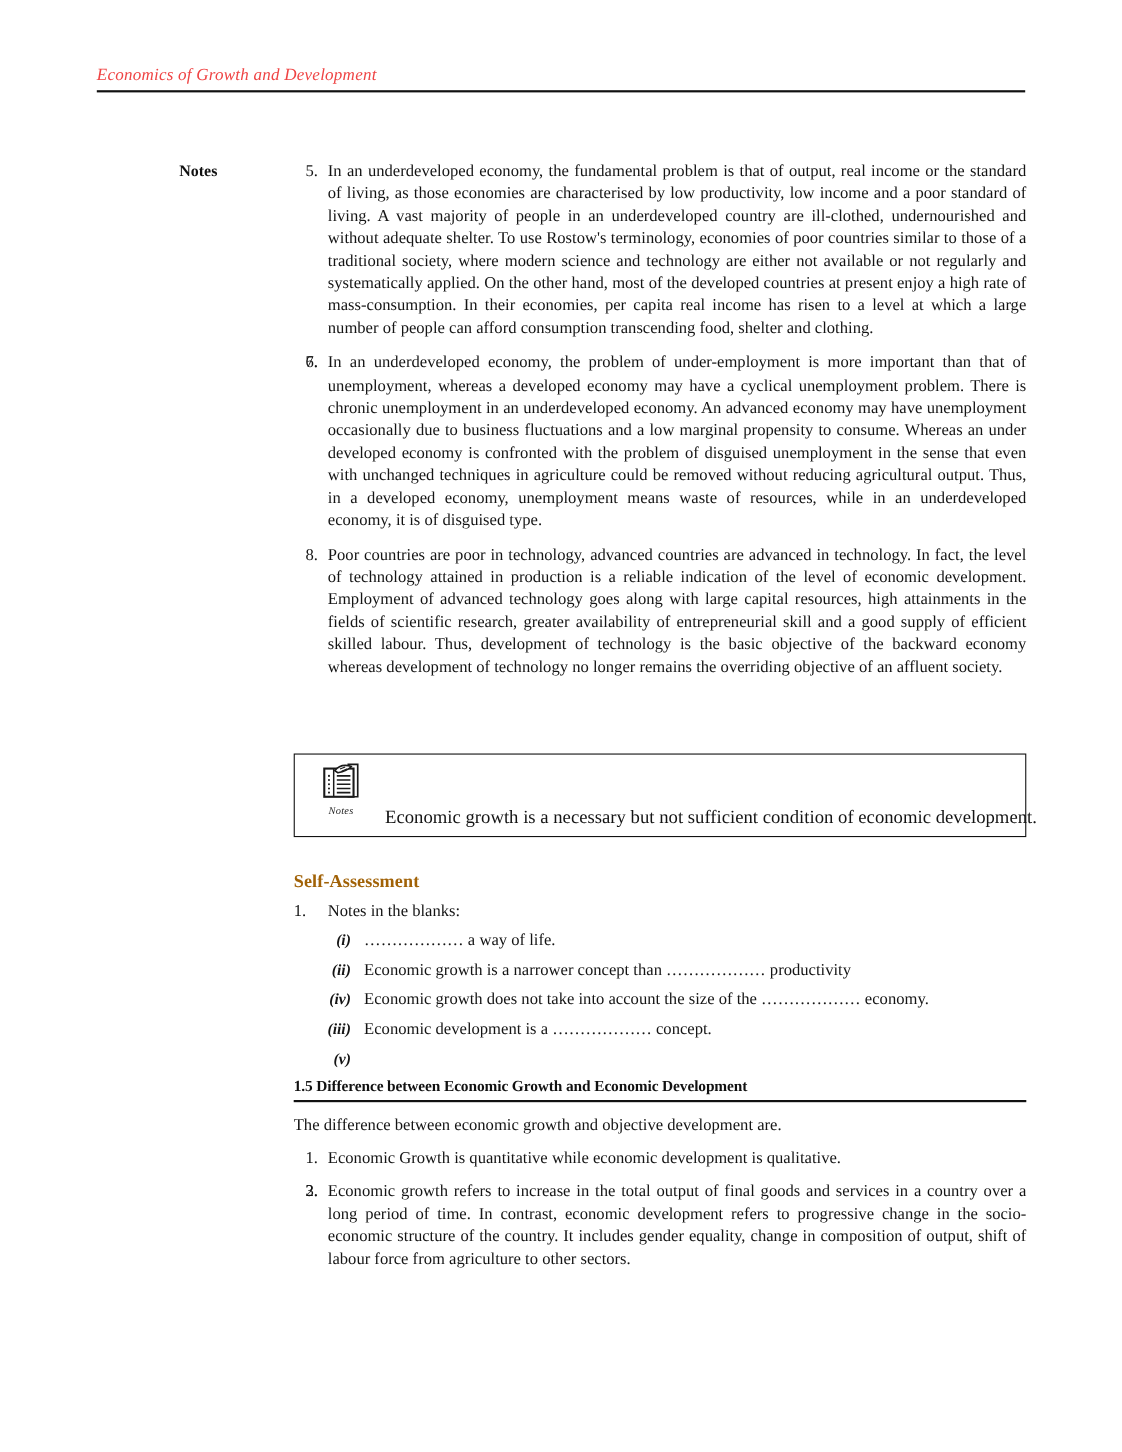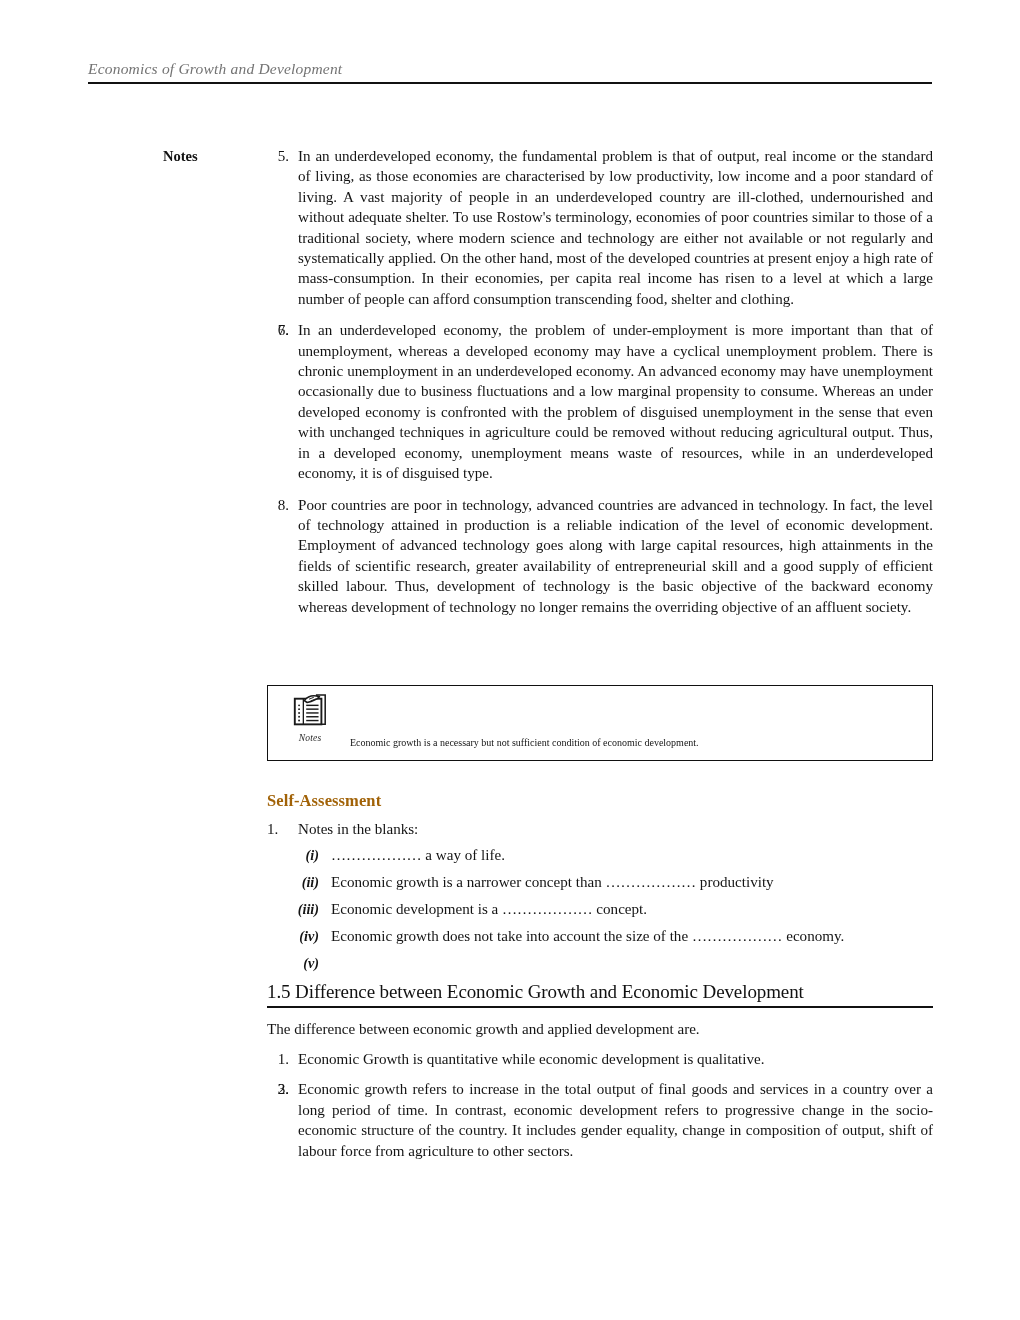--- a/index.html
+++ b/index.html
@@ -26,21 +26,21 @@
   .header {
     position: absolute;
     left: 88px;
     top: 60px;
     width: 844px;
   }
   .header-title {
     font-style: italic;
     font-size: 15.5px;
     letter-spacing: .2px;
-    color: #737373;
+    color: #ef4444;
     white-space: nowrap;
   }
   .header-rule {
     margin-top: 4px;
     border-bottom: 2.2px solid #111;
     width: 844px;
   }
 
   
   .margin-note {
@@ -119,21 +119,21 @@
     font-size: 9.5px;
     color: #2a2a2a;
     margin-top: 1px;
     letter-spacing: .2px;
   }
   .callout-text {
     position: absolute;
     left: 82px;
     top: 48px;
     right: 8px;
-    font-size: 10px;
+    font-size: 17px;
     line-height: 18px;
     color: #141414;
     white-space: nowrap;
   }
 
   
   .self-assessment {
     position: absolute;
     left: 267px;
     top: 791px;
@@ -187,22 +187,22 @@
   }
 
   
   .section {
     position: absolute;
     left: 267px;
     top: 981px;
     width: 666px;
   }
   .section-heading {
-    font-weight: normal;
-    font-size: 19px;
+    font-weight: bold;
+    font-size: 14px;
     letter-spacing: -.1px;
     color: #111;
     white-space: nowrap;
   }
   .section-rule {
     margin-top: 3px;
     border-bottom: 2.2px solid #111;
     width: 666px;
   }
   .section-intro {
@@ -309,37 +309,37 @@
     <ol class="roman-list">
       <li>
         <span class="marker">(i)</span>
         <span>……………… a way of life.</span>
       </li>
       <li>
         <span class="marker">(ii)</span>
         <span>Economic growth is a narrower concept than  ……………… productivity</span>
       </li>
       <li>
+        <span class="marker">(iv)</span>
+        <span>Economic growth does not take into account the size of the  ……………… economy.</span>
+      </li>
+      <li>
         <span class="marker">(iii)</span>
         <span>Economic development is a ……………… concept.</span>
-      </li>
-      <li>
-        <span class="marker">(iv)</span>
-        <span>Economic growth does not take into account the size of the  ……………… economy.</span>
       </li>
       <li>
         <span class="marker">(v)</span>
       </li>
     </ol>
   </div>
 
   <div class="section">
     <div class="section-heading">1.5 Difference between Economic Growth and Economic Development</div>
     <div class="section-rule"></div>
-    <div class="section-intro">The difference between economic growth and applied development are.</div>
+    <div class="section-intro">The difference between economic growth and objective development are.</div>
     <ol class="diff-list">
       <li>
         <span class="marker">1.</span>
         <span>Economic Growth is quantitative while economic development is qualitative.</span>
       </li>
       <li>
         <span class="marker">2.</span>
       </li>
       <li>
         <span class="marker">3.</span>

